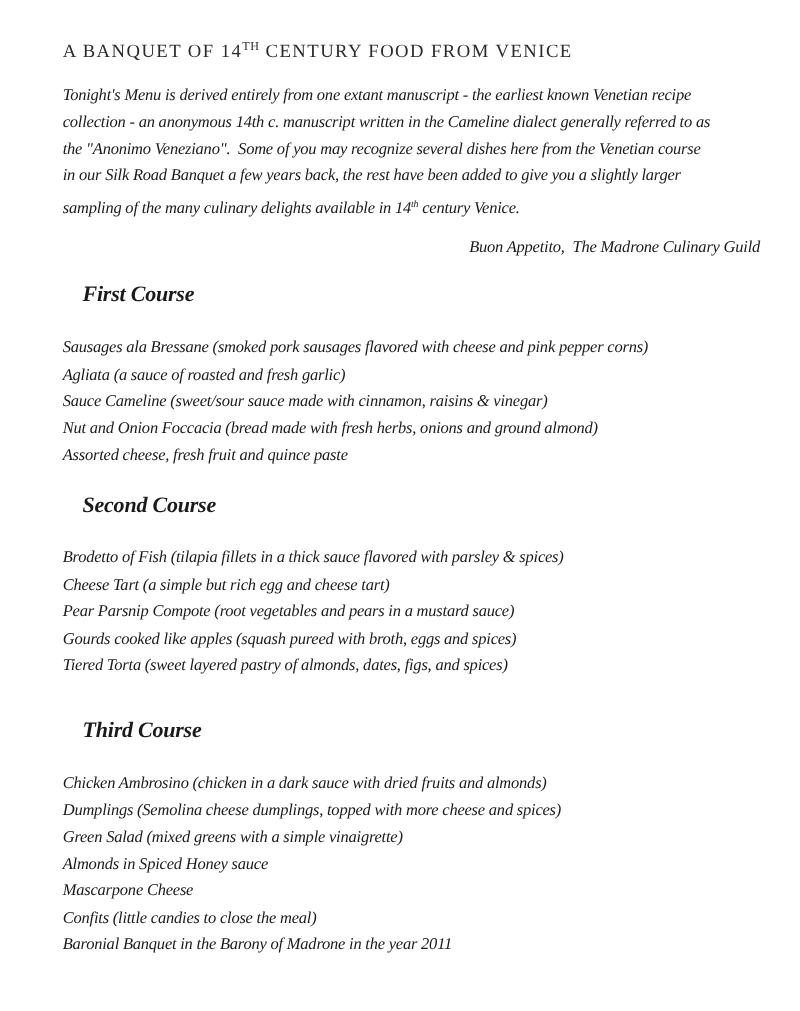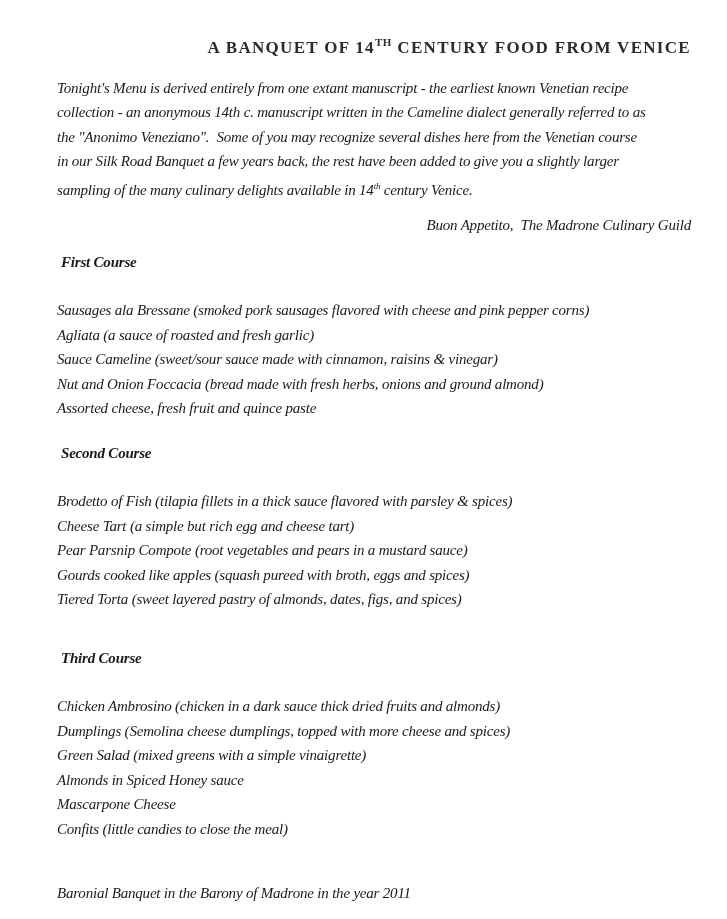--- a/index.html
+++ b/index.html
@@ -17,26 +17,25 @@
   .page {
     box-sizing: border-box;
     width: 727px;
     height: 919px;
     padding: 30px 36px 0 57px;
     background: #ffffff;
   }
   .doc-title {
     margin: 0 0 16px 0;
     font-size: 17px;
-    font-weight: bold;
+    font-weight: normal;
     letter-spacing: 1.3px;
     color: #2b2b2b;
     line-height: 24px;
     white-space: pre;
-    text-align: right;
   }
   .doc-title sup {
     font-size: 11px;
     letter-spacing: 0.5px;
   }
   .line {
     font-style: italic;
     font-size: 15px;
     line-height: 24.5px;
     white-space: pre;
@@ -46,42 +45,41 @@
     font-size: 9px;
   }
   .intro {
     margin: 0;
   }
   .greeting {
     margin-top: 11px;
     text-align: right;
   }
   .course-heading {
-    margin: 4px;
-    font-size: 15px;
+    margin: 18px;
+    font-size: 20px;
     font-style: italic;
     font-weight: bold;
     line-height: 24.5px;
     letter-spacing: -0.2px;
     white-space: pre;
   }
   .course {
     margin-top: 20px;
   }
   .course.first {
     margin-top: 12px;
   }
   .course.third {
     margin-top: 34px;
   }
   .items {
     margin-top: 24px;
   }
   .footer-line {
-    margin-top: 40px;
   }
 </style>
 </head>
 <body>
 
 <div class="page">
 
   <h1 class="doc-title">A BANQUET OF 14<sup>TH</sup> CENTURY FOOD FROM VENICE</h1>
 
   <div class="intro">
@@ -112,21 +110,21 @@
       <div class="line">Cheese Tart (a simple but rich egg and cheese tart)</div>
       <div class="line">Pear Parsnip Compote (root vegetables and pears in a mustard sauce)</div>
       <div class="line">Gourds cooked like apples (squash pureed with broth, eggs and spices)</div>
       <div class="line">Tiered Torta (sweet layered pastry of almonds, dates, figs, and spices)</div>
     </div>
   </section>
 
   <section class="course third">
     <h2 class="course-heading">Third Course</h2>
     <div class="items">
-      <div class="line">Chicken Ambrosino (chicken in a dark sauce thick dried fruits and almonds)</div>
+      <div class="line">Chicken Ambrosino (chicken in a dark sauce with dried fruits and almonds)</div>
       <div class="line">Dumplings (Semolina cheese dumplings, topped with more cheese and spices)</div>
       <div class="line">Green Salad (mixed greens with a simple vinaigrette)</div>
       <div class="line">Almonds in Spiced Honey sauce</div>
       <div class="line">Mascarpone Cheese</div>
       <div class="line">Confits (little candies to close the meal)</div>
     </div>
   </section>
 
   <div class="line footer-line">Baronial Banquet in the Barony of Madrone in the year 2011</div>
 

